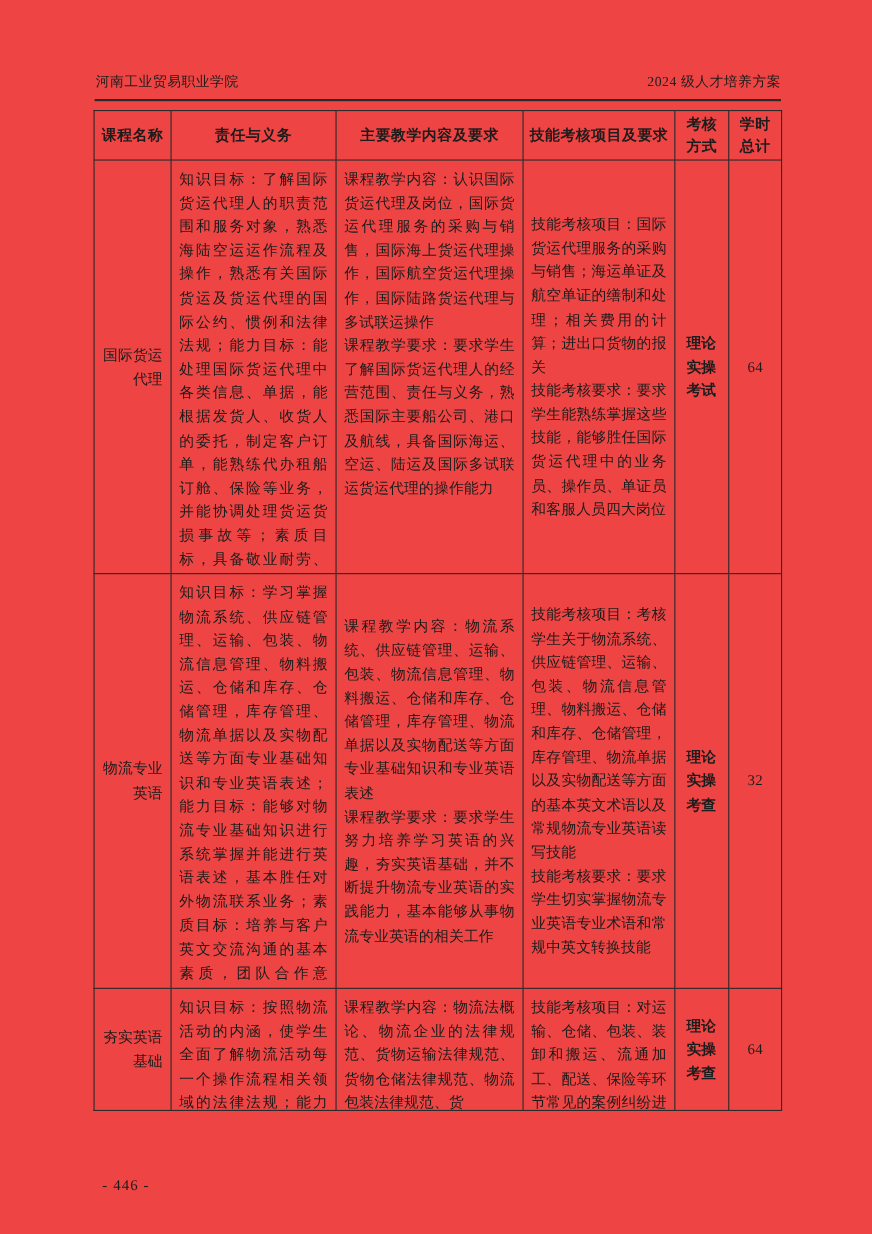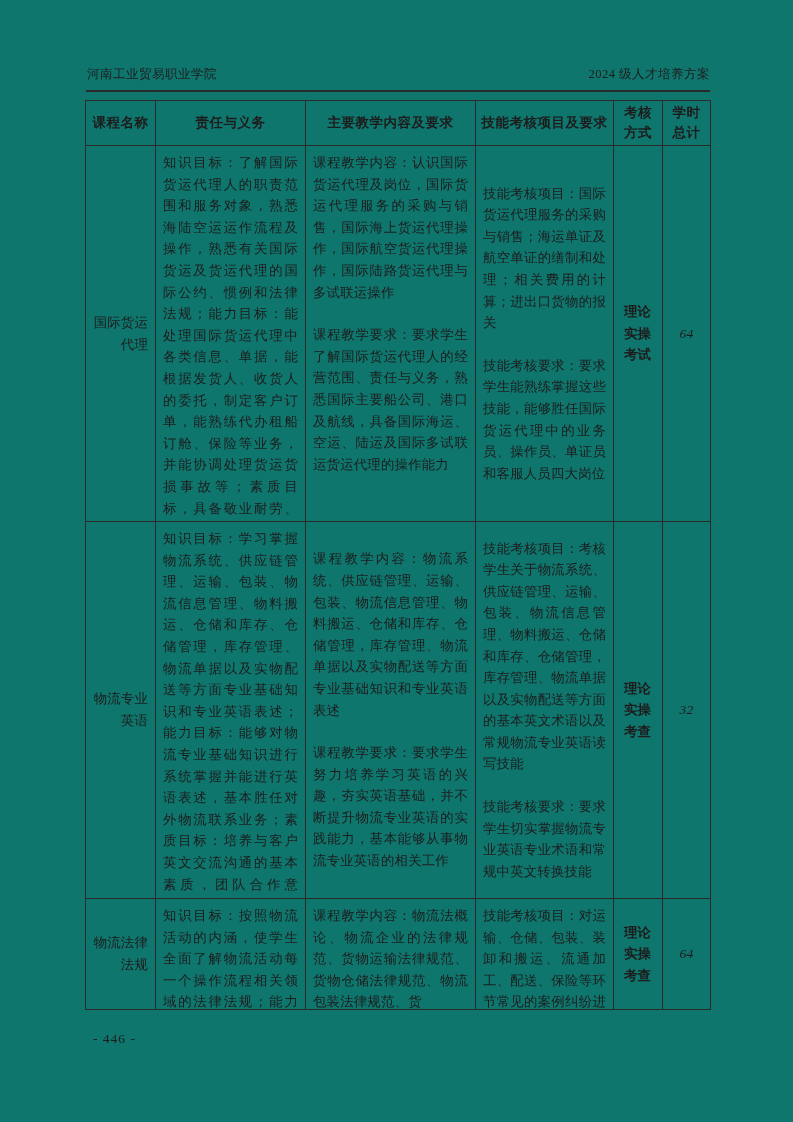--- a/index.html
+++ b/index.html
@@ -1,20 +1,20 @@
 <!DOCTYPE html>
 <html><head>
 <meta charset="utf-8">
 <style>
   * { margin:0; padding:0; box-sizing:border-box; }
   html,body { width:793px; height:1122px; }
   body { background:#d9d9d9; font-family:"Liberation Serif","DejaVu Serif",serif; }
   .page {
     position:relative; width:793px; height:1122px;
-    background:#0f766e; color:#1c1c1c; overflow:hidden;
+    background:#ef4444; color:#1c1c1c; overflow:hidden;
   }
   .page-header {
     position:absolute; left:87px; top:66px; width:623px;
     display:flex; justify-content:space-between;
     font-size:12.5px; letter-spacing:0.5px;
   }
   .header-rule {
     position:absolute; left:86px; top:90px; width:624px;
     border-top:2px solid #2a2a2a;
   }
@@ -29,34 +29,34 @@
     height:45px; vertical-align:middle; text-align:center;
     font-size:13.5px; font-weight:bold; line-height:1.45;
     white-space:pre-line; letter-spacing:0.5px;
   }
   .cb {
     display:flex; flex-direction:column; overflow:hidden;
     padding:6px 7px; font-size:13.4px; line-height:21.6px;
     letter-spacing:0.2px;
   }
   .cb p { text-align:justify; text-justify:inter-character; }
-  .cb p + p { margin-top:21px; }
+  .cb p + p { }
   .top { justify-content:flex-start; }
   .mid { justify-content:center; }
   .r1 .cb { height:375px; }
   .r2 .cb { height:376px; }
   .r3 .cb { height:110px; }
   .name-cell { align-items:flex-start; }
   .name-cell p { text-align:right; }
   .method-cell { align-items:center;font-weight:bold; }
   .method-cell .method-text { width:28px; text-align:left; }
-  .hours-cell { align-items:center;font-style:italic; }
+  .hours-cell { align-items:center; }
   .hours-cell .hours-text { text-align:center; font-size:13.5px; }
   .page-footer {
-    position:absolute; left:93px; top:1031px;
+    position:absolute; left:93px; top:1070px;
     font-size:13.5px; letter-spacing:1px;
   }
 </style>
 </head>
 <body>
 
 <div class="page">
 
   <div class="page-header">
     <span>河南工业贸易职业学院</span>
@@ -153,21 +153,21 @@
         <td>
           <div class="cb mid hours-cell">
               <span class="hours-text">32</span>
             </div>
         </td>
       </tr>
 
       <tr class="r3">
         <td>
           <div class="cb mid name-cell">
-              <p>物流法律法规</p>
+              <p>夯实英语基础</p>
             </div>
         </td>
         <td>
           <div class="cb top">
               <p>知识目标：按照物流活动的内涵，使学生全面了解物流活动每一个操作流程相关领域的法律法规；能力目标：能够</p>
             </div>
         </td>
         <td>
           <div class="cb top">
               <p>课程教学内容：物流法概论、物流企业的法律规范、货物运输法律规范、货物仓储法律规范、物流包装法律规范、货</p>

